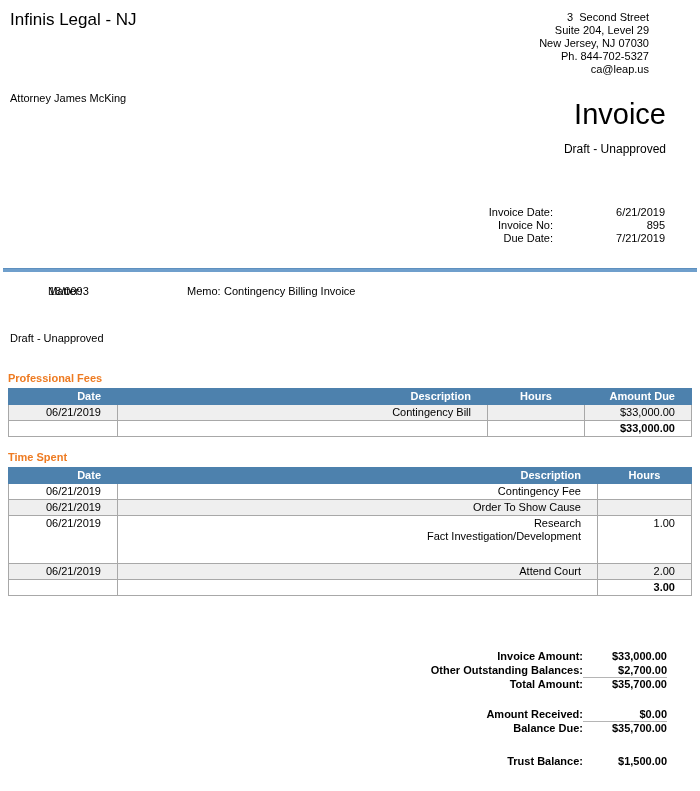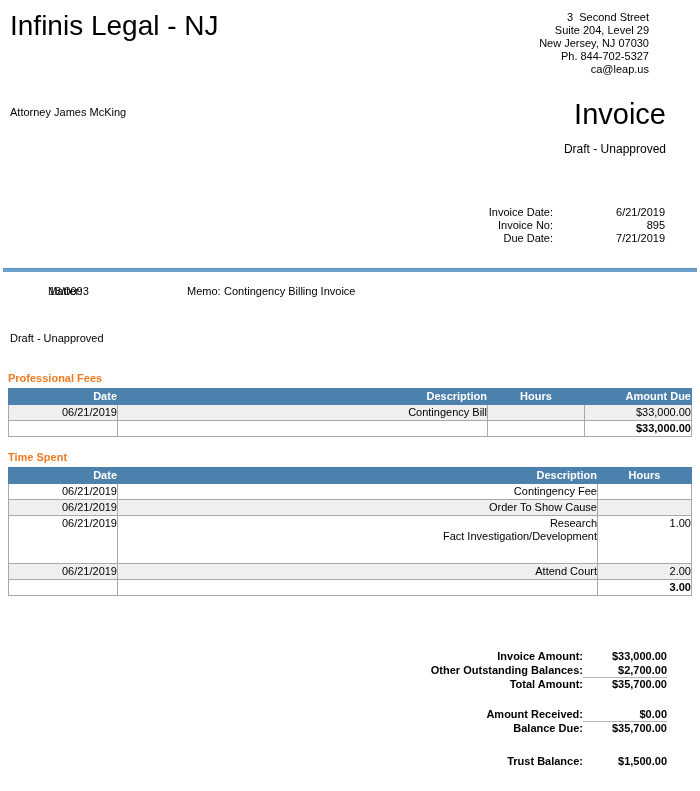--- a/index.html
+++ b/index.html
@@ -6,24 +6,24 @@
   html, body { margin: 0; padding: 0; }
   body {
     width: 700px; height: 791px;
     background: #ffffff;
     font-family: "Liberation Sans", "DejaVu Sans", sans-serif;
     color: #000;
   }
   .page { position: relative; width: 700px; height: 791px; background: #fff; overflow: hidden; }
 
   
-  .firm-name { position: absolute; left: 10px; top: 10px; font-size: 28px; font-weight: 400; white-space: nowrap; }
+  .firm-name { position: absolute; left: 10px; top: 10px; font-size: 17px; font-weight: 400; white-space: nowrap; }
   .address { position: absolute; top: 11px; right: 51px; text-align: right; font-size: 11px; line-height: 13px; }
   .address div { white-space: pre; }
-  .attorney { position: absolute; left: 10px; top: 106px; font-size: 11px; }
+  .attorney { position: absolute; left: 10px; top: 92px; font-size: 11px; }
   .invoice-title { position: absolute; right: 34px; top: 98px; font-size: 29px; font-weight: 400; }
   .invoice-status { position: absolute; right: 34px; top: 142px; font-size: 12px; }
 
   
   .meta { position: absolute; top: 206px; right: 35px; font-size: 11px; }
   .meta-row { display: flex; justify-content: flex-end; line-height: 13px; }
   .meta-row .value { width: 112px; text-align: right; }
 
   .divider { position: absolute; top: 268px; left: 3px; right: 3px; height: 4px; background: #6F9FCC; border-top: 1px solid #5E90BF; }
 
@@ -36,21 +36,21 @@
   .mm-memo-value  { left: 224px; }
 
   .status-line { position: absolute; left: 10px; top: 332px; font-size: 11px; }
 
   
   .section { position: absolute; left: 8px; right: 8px; }
   .section-fees { top: 371px; }
   .section-time { top: 450px; }
   .section-title { color: #EE7B22; font-weight: bold; font-size: 11px; line-height: 14px; margin-bottom: 3px; }
   table { width: 100%; border-collapse: collapse; font-size: 11px; table-layout: fixed; }
-  th, td { border: 1px solid #A8A8A8; padding: 1px 0; height: 16px; line-height: 13px; overflow: hidden; margin-left: 28px; }
+  th, td { border: 1px solid #A8A8A8; padding: 1px 16px; height: 16px; line-height: 13px; overflow: hidden; margin-left: 28px; }
   thead th { background: #4D81AD; color: #fff; font-weight: bold; border: 1px solid #4D81AD; }
   .ar { text-align: right; } .al { text-align: right; } .ac { text-align: center; }
   tr.alt td { background: #EFEFEF; }
   tr.tall td { height: 48px; vertical-align: top; }
   .bold { font-weight: bold; }
   .desc2 { line-height: 13px; }
 
   
   .summary { position: absolute; top: 650px; right: 33px; width: 310px; font-size: 11px; }
   .sum-row { display: flex; justify-content: flex-end; line-height: 13.5px; font-weight: bold; }

